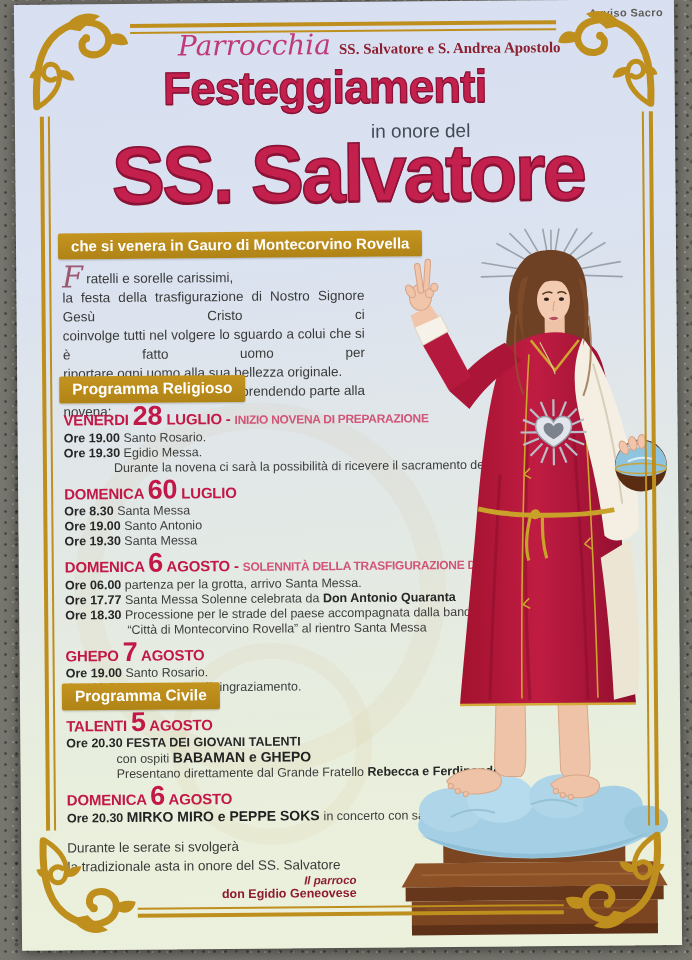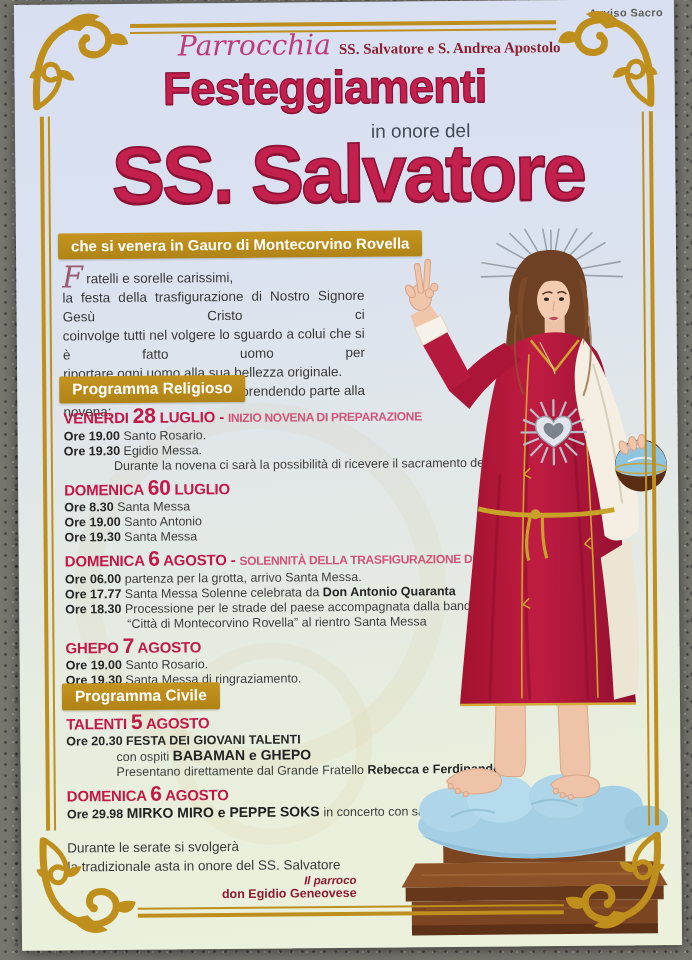--- a/index.html
+++ b/index.html
@@ -49,21 +49,21 @@
   .intro{position:absolute;left:46px;top:262px;width:302px;font-size:13.5px;line-height:19px;color:#3a3a3a;}
   .intro .just{text-align:justify;text-align-last:justify;}
   .dropcap{font-family:"DejaVu Serif",serif;font-style:italic;font-size:30px;line-height:14px;
     color:#9c5a72;margin-right:3px;position:relative;top:4px;}
   
   .events{position:absolute;width:440px;}
   #events-religioso{left:46px;top:402px;}
   #events-civile{left:46px;top:708px;}
   .event{margin-bottom:4px;}
   .ev-head{font-weight:bold;font-size:15px;line-height:20px;color:var(--datered);letter-spacing:-.2px;white-space:nowrap;}
-  .ev-num{font-size:21px;margin-top:28px;}
+  .ev-num{font-size:27px;margin-top:28px;}
   .ev-note{font-size:12px;color:var(--notepink);letter-spacing:-.3px;}
   .ev-line{font-size:12.5px;line-height:15px;color:#3d3d3d;white-space:nowrap;}
   .ev-line .b{font-weight:bold;color:#262626;}
   .ev-line .big{font-size:14px;font-weight:bold;color:#222;}
   .ind1{padding-left:50px;}
   .ind2{padding-left:62px;}
   
   .footer-notes{position:absolute;left:46px;top:834px;font-size:13.5px;line-height:19px;color:#3a3a3a;}
   .parroco{position:absolute;left:150px;top:872px;width:185px;text-align:right;color:var(--maroon);}
   .parroco-label{font-size:11.5px;font-weight:bold;font-style:italic;}
@@ -311,21 +311,21 @@
     <div class="banner banner-prog" id="banner-civile">Programma Civile</div>
     <div class="events" id="events-civile">
         <div class="event">
           <div class="ev-head"><span>TALENTI </span><span class="ev-num">5</span><span> AGOSTO</span></div>
           <div class="ev-line"><span class="b">Ore 20.30 FESTA DEI GIOVANI TALENTI</span></div>
           <div class="ev-line ind1"><span class="">con ospiti </span><span class="b big">BABAMAN e GHEPO</span></div>
           <div class="ev-line ind1"><span class="">Presentano direttamente dal Grande Fratello </span><span class="b">Rebecca e Ferdinando</span></div>
         </div>
         <div class="event">
           <div class="ev-head"><span>DOMENICA </span><span class="ev-num">6</span><span> AGOSTO</span></div>
-          <div class="ev-line"><span class="b">Ore 29.98 </span><span class="b big">MIRKO MIRO e PEPPE SOKS </span><span class="">in concerto con saluto speciale di </span><span class="b">CAPO PLAZA</span></div>
+          <div class="ev-line"><span class="b">Ore 20.30 </span><span class="b big">MIRKO MIRO e PEPPE SOKS </span><span class="">in concerto con saluto speciale di </span><span class="b">CAPO PLAZA</span></div>
         </div>
       </div>
 
     <div class="footer-notes">
       <div>Durante le serate si svolgerà</div>
       <div>la tradizionale asta in onore del SS. Salvatore</div>
     </div>
     <div class="parroco">
       <div class="parroco-label">Il parroco</div>
       <div class="parroco-name">don Egidio Geneovese</div>

